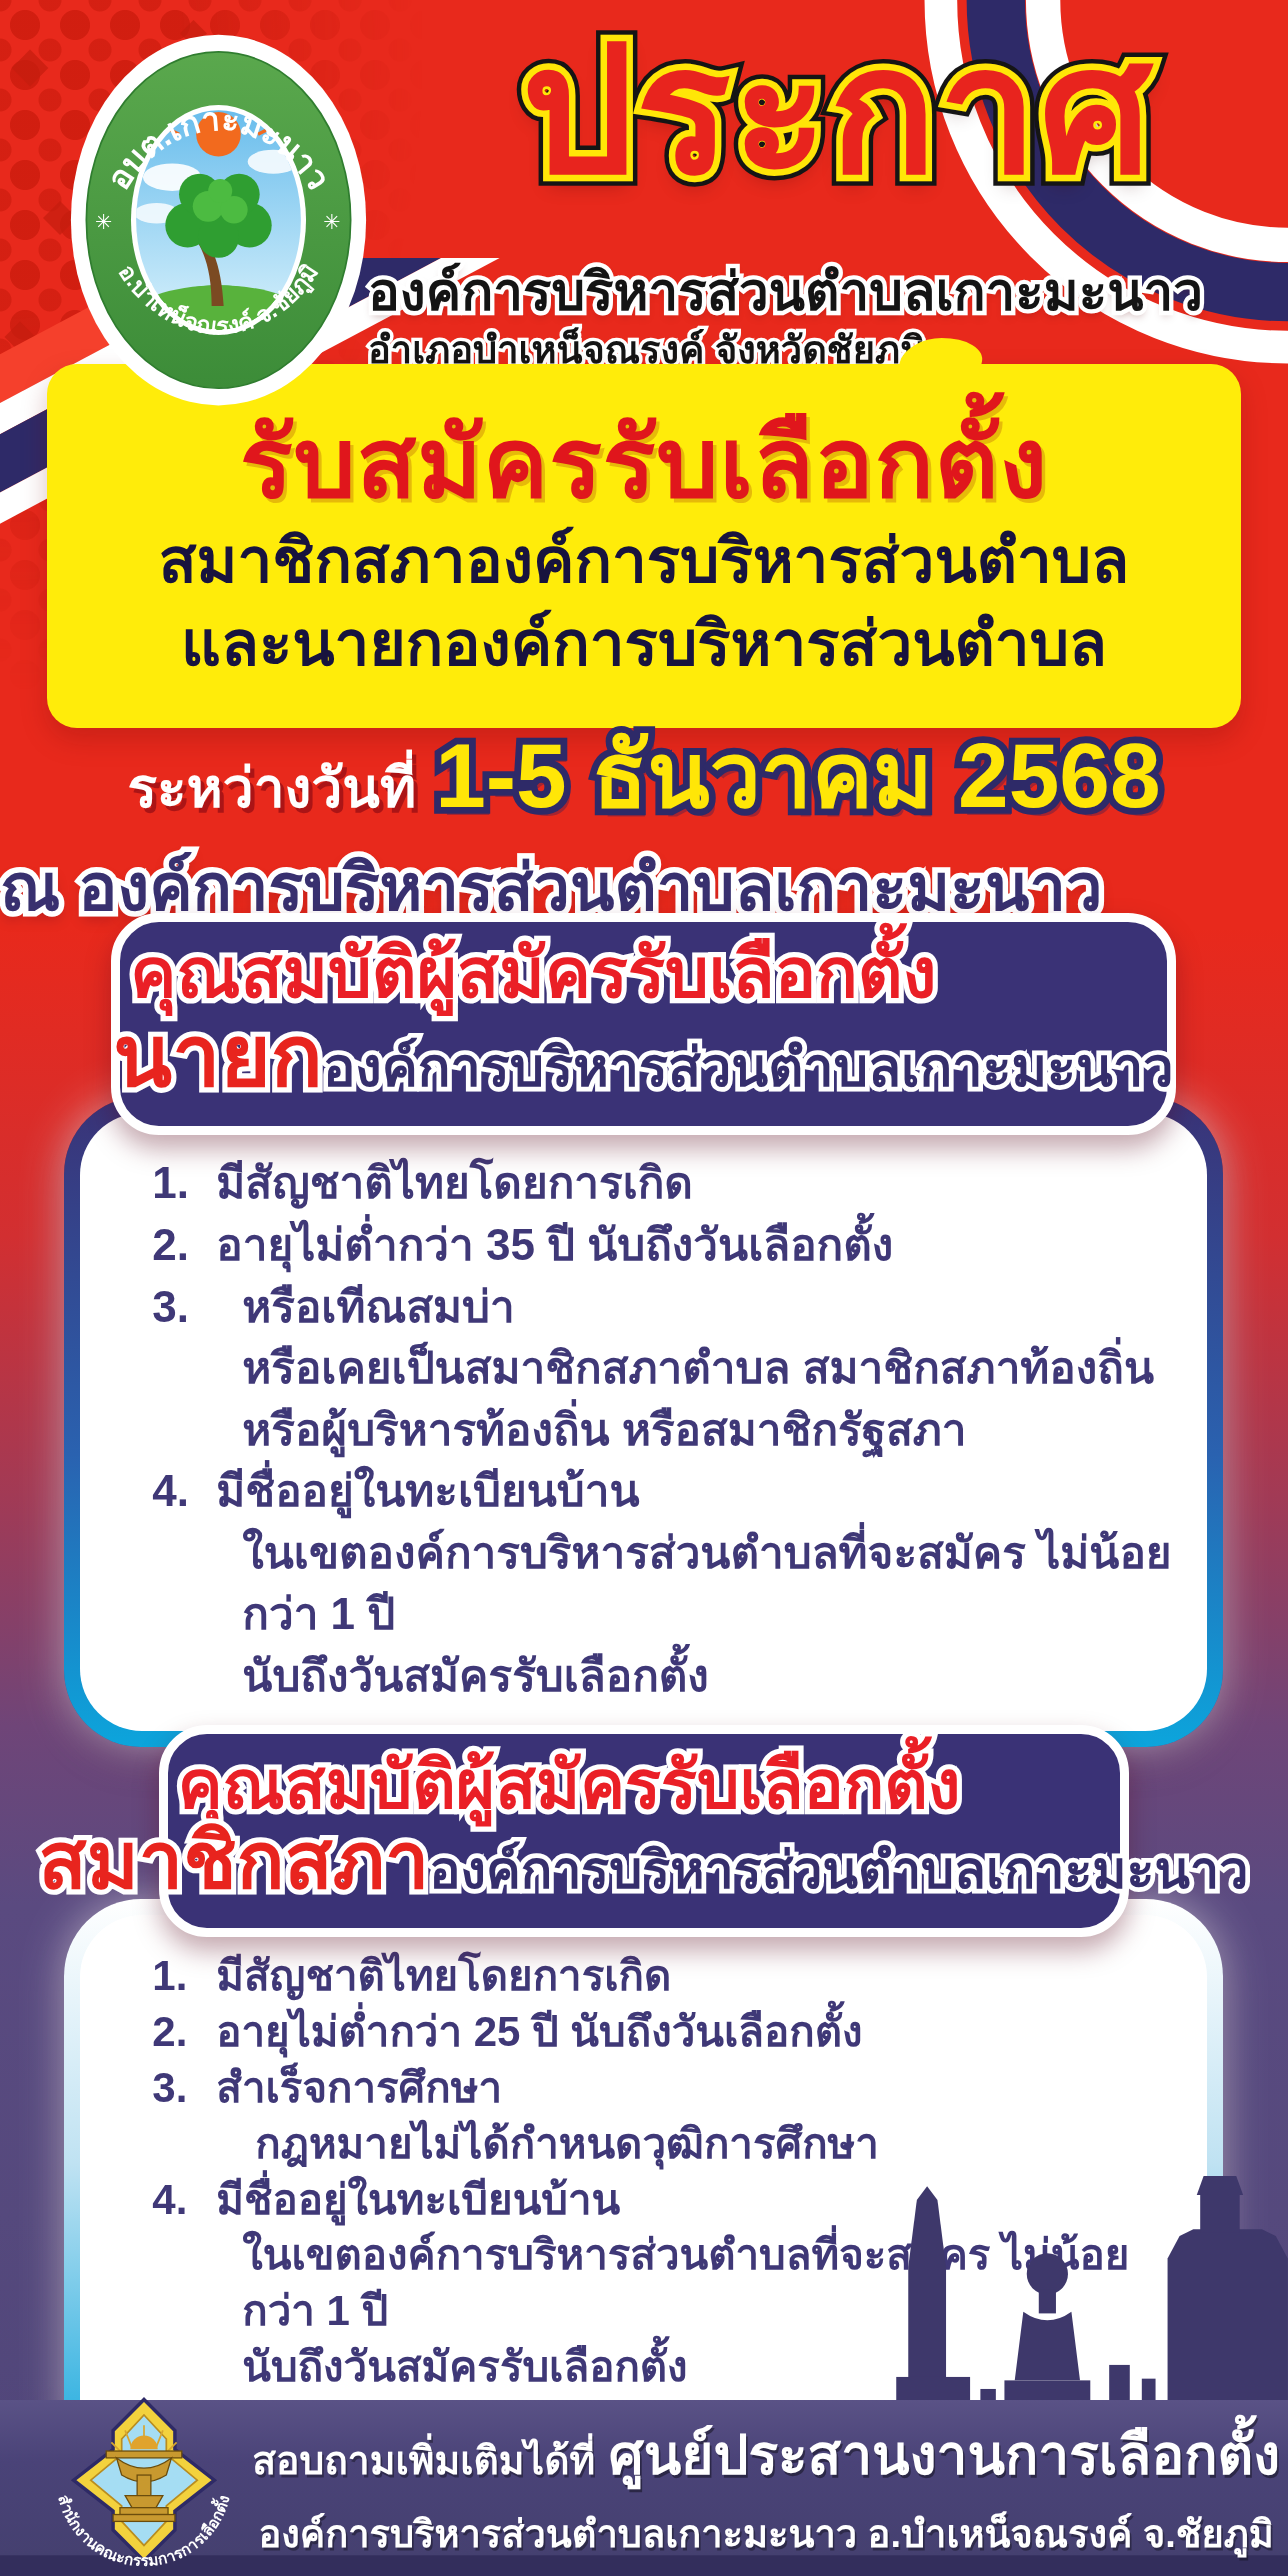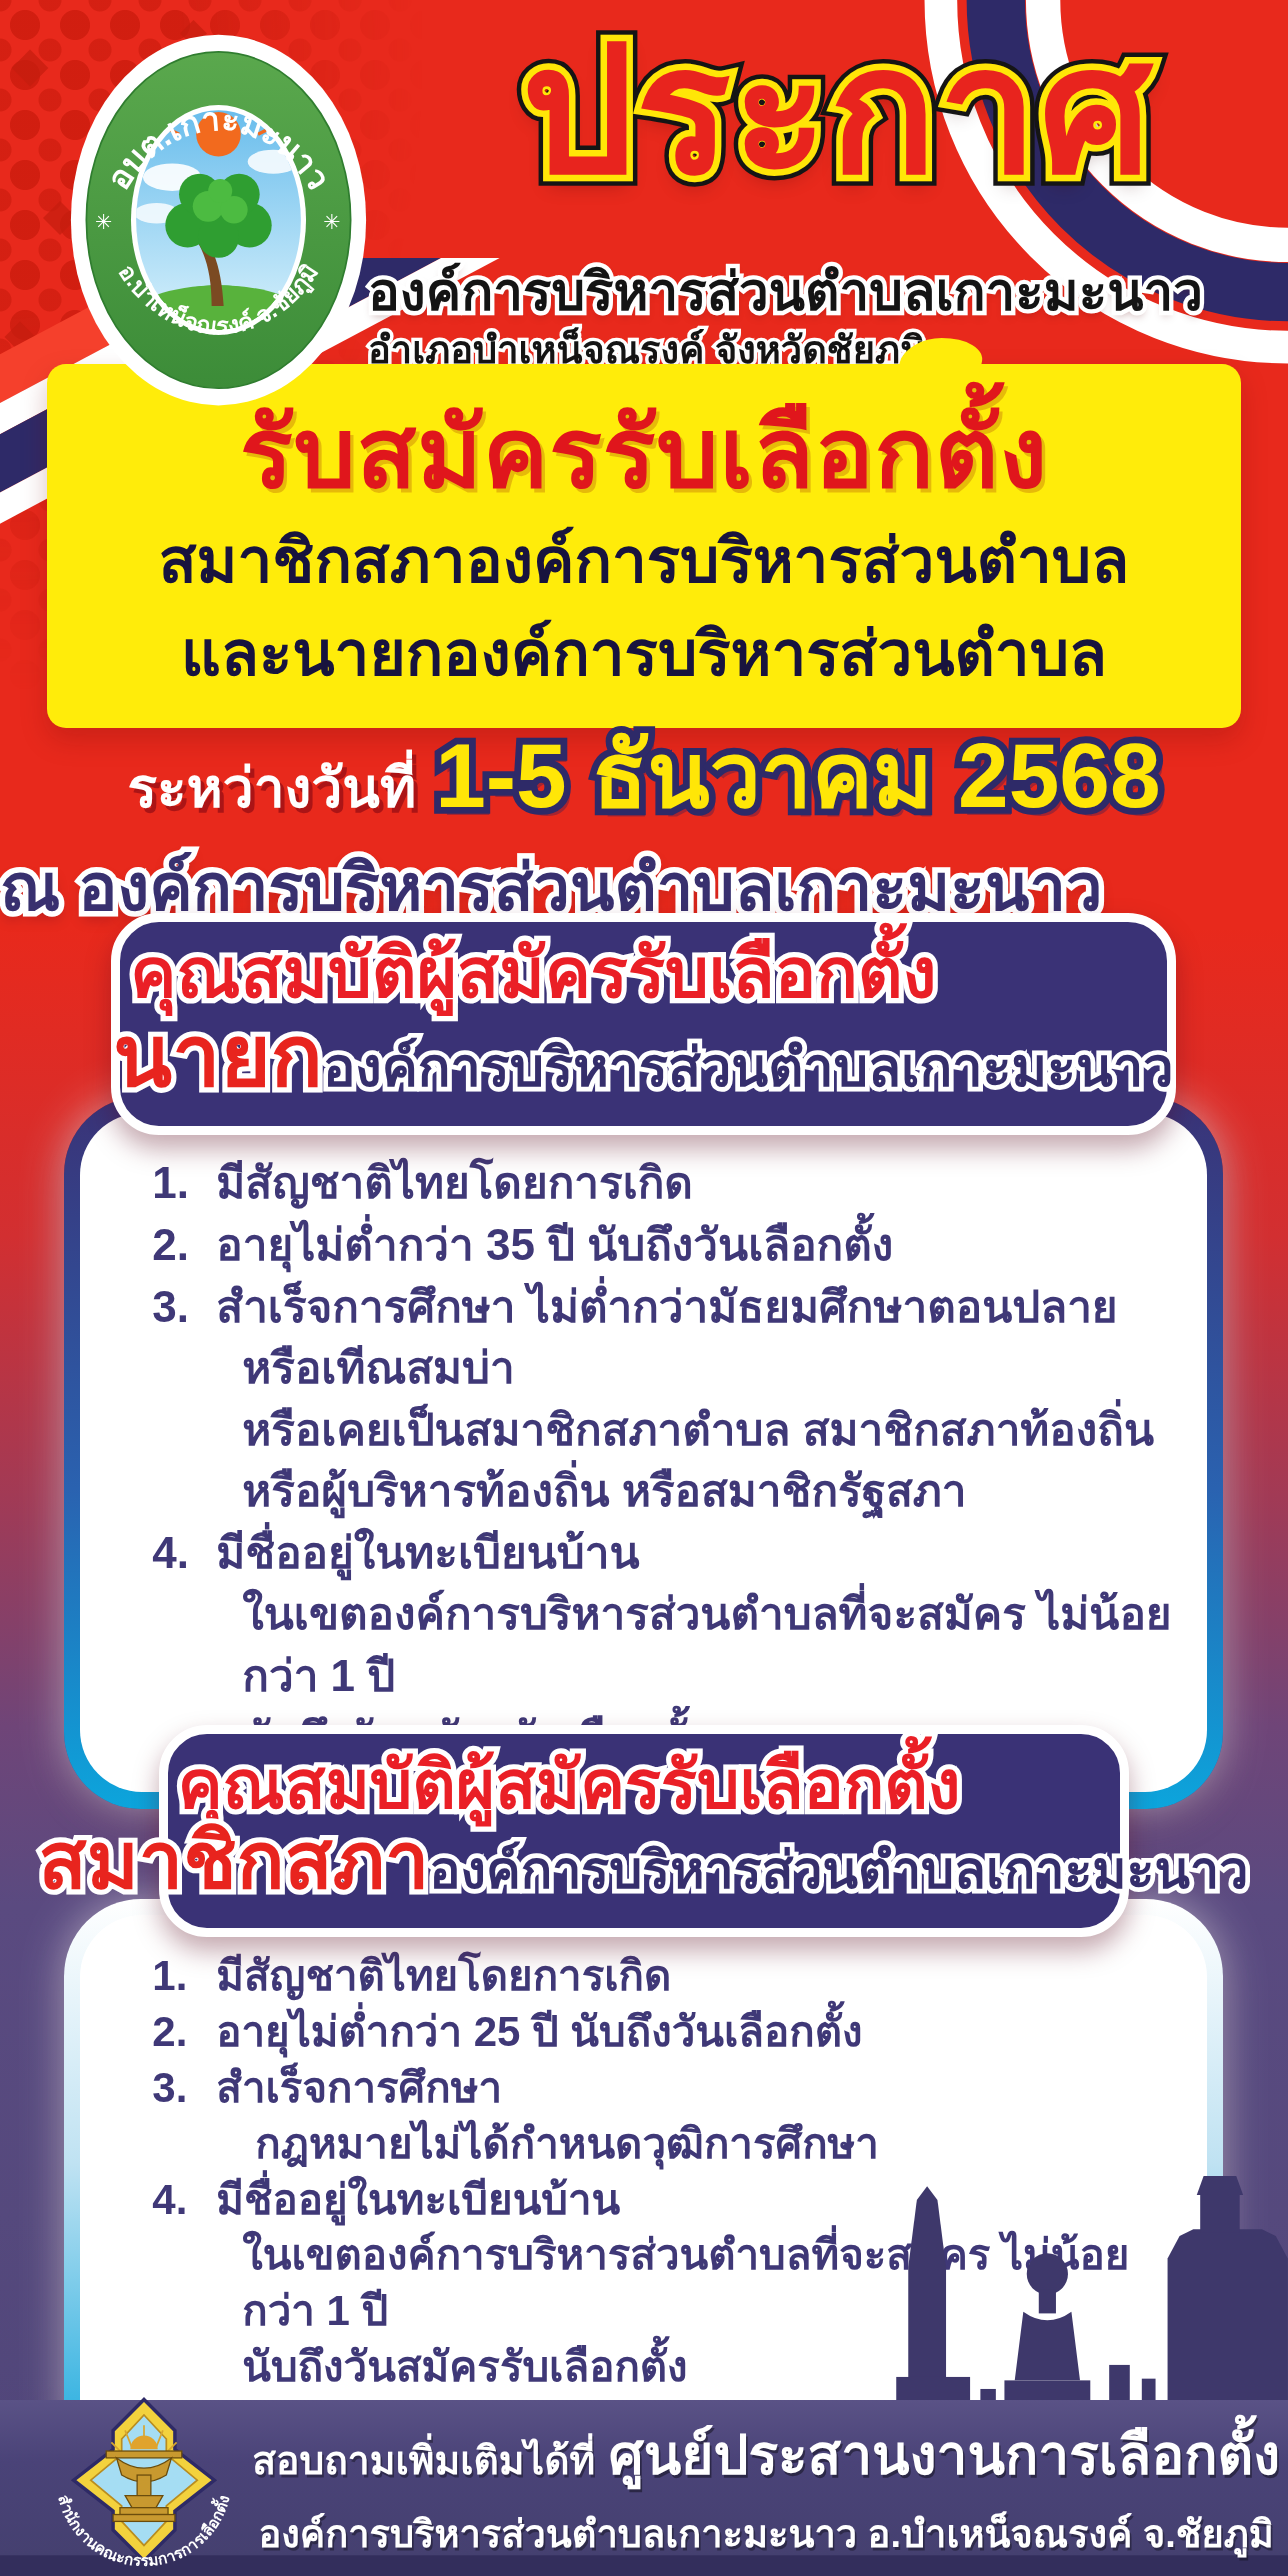--- a/index.html
+++ b/index.html
@@ -40,23 +40,23 @@
   .t2{-webkit-text-stroke:13px #ffe607;color:#ffe607;}
   .t3{color:#e8241e;}
   .org-line{position:absolute;left:368px;right:10.3px;top:249px;font-size:53px;font-weight:900;z-index:2;}
   .org-line .bk{-webkit-text-stroke:8.6px #fff;text-shadow:0 5.2px 8.6px rgba(90,0,0,.35);}
   .org-line .ft{color:#141414;}
   .district-line{position:absolute;left:368px;right:10.3px;top:319px;font-size:38px;font-weight:800;z-index:2;}
   .district-line .bk{-webkit-text-stroke:6.9px #fff;}
   .district-line .ft{color:#141414;}
   
   .announce-box{
-    position:absolute;left:47px;top:364px;width:1194px;height:364px;border-radius:19px;
+    position:absolute;left:47px;top:364px;width:1194px;height:364px;border-radius:30px;
     background:#ffec0a;z-index:2;display:flex;flex-direction:column;justify-content:center;
-    align-items:center;gap:15px;padding:8.6px 13.7px;box-sizing:border-box;
+    align-items:center;gap:5px;padding:8.6px 13.7px;box-sizing:border-box;
     box-shadow:0 12px 26px rgba(120,10,10,.25);
   }
   .box-curl{position:absolute;right:258px;top:-26px;width:82px;height:39px;background:#ffec0a;
     border-radius:70% 90% 0 0/100% 100% 0 0;transform:skewX(-14deg);}
   .a-headline{font-size:98px;font-weight:900;line-height:1.1;color:#e0161c;text-align:center;
     text-shadow:3.4px 4.3px 0 rgba(140,10,10,.22);letter-spacing:0.9px;}
   .a-line{font-size:62px;font-weight:900;line-height:1.25;color:#18133e;text-align:center;}
   
   .schedule-row{position:absolute;left:0;right:0;top:726px;display:flex;justify-content:center;
     align-items:baseline;gap:19px;z-index:2;white-space:nowrap;}
@@ -268,21 +268,20 @@
         </div>
         <div class="li">
           <span class="num">2.</span>
           <div class="li-lines">
               <div>อายุไม่ต่ำกว่า 35 ปี นับถึงวันเลือกตั้ง</div>
             </div>
         </div>
         <div class="li">
           <span class="num">3.</span>
           <div class="li-lines">
-            <div>สำเร็จการศึกษา ไม่ต่ำกว่ามัธยมศึกษาตอนปลาย</div>
             <div class="indent">หรือเทีณสมบ่า</div>
             <div class="indent">หรือเคยเป็นสมาชิกสภาตำบล สมาชิกสภาท้องถิ่น</div>
             <div class="indent">หรือผู้บริหารท้องถิ่น หรือสมาชิกรัฐสภา</div>
           </div>
         </div>
         <div class="li">
           <span class="num">4.</span>
           <div class="li-lines">
             <div>มีชื่ออยู่ในทะเบียนบ้าน</div>
             <div class="indent">ในเขตองค์การบริหารส่วนตำบลที่จะสมัคร ไม่น้อยกว่า 1 ปี</div>

